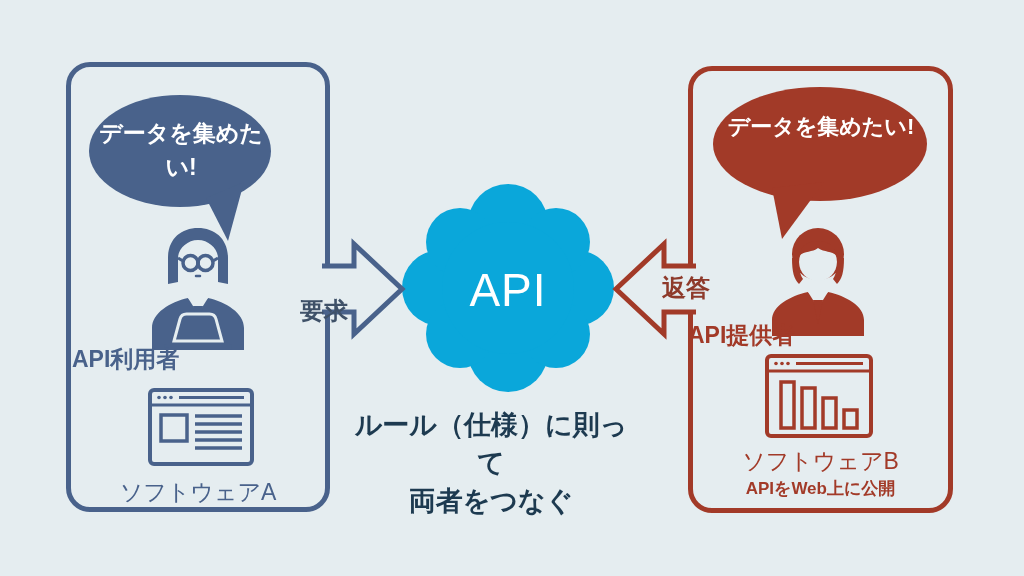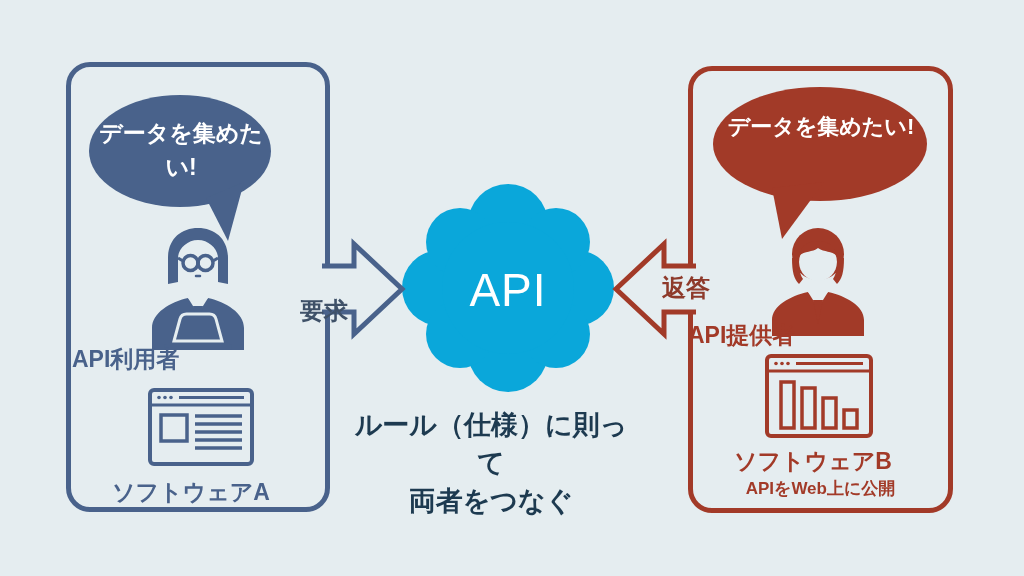--- a/index.html
+++ b/index.html
@@ -9,21 +9,21 @@
     font-family:"Liberation Sans","DejaVu Sans",sans-serif;
   }
   .abs{position:absolute;}
   .panel{position:absolute;border-radius:24px;background:transparent;}
   .panel.blue{border:5px solid #49628b;}
   .panel.red{border:5px solid #a23a28;}
   .bubble-text{position:absolute;text-align:center;color:#ffffff;font-weight:bold;line-height:34px;}
   .role-label{position:absolute;text-align:left;font-weight:bold;font-size:23px;}
   .role-label.blue, .sw-label.blue{color:#49628b;}
   .role-label.red, .sw-label.red{color:#a23a28;}
-  .sw-label{position:absolute;font-weight:bold;font-size:23px;padding-left:46px;}
+  .sw-label{position:absolute;text-align:center;font-weight:normal;font-size:23px;}
   .sw-sublabel{position:absolute;text-align:center;font-weight:bold;font-size:17px;color:#a23a28;}
   .arrow-label{position:absolute;text-align:center;font-weight:bold;font-size:24px;line-height:26px;}
   .arrow-label.req{color:#3f5168;margin-top:23px;}
   .arrow-label.res{color:#8e3a2b;}
   .cloud-label{position:absolute;text-align:center;color:#ffffff;font-weight:normal;font-size:46px;letter-spacing:1px;}
   .caption{position:absolute;text-align:center;font-weight:bold;font-size:27px;line-height:38px;color:#1d3a50;}
   svg{display:block;overflow:visible;}
 </style>
 </head>
 <body>

